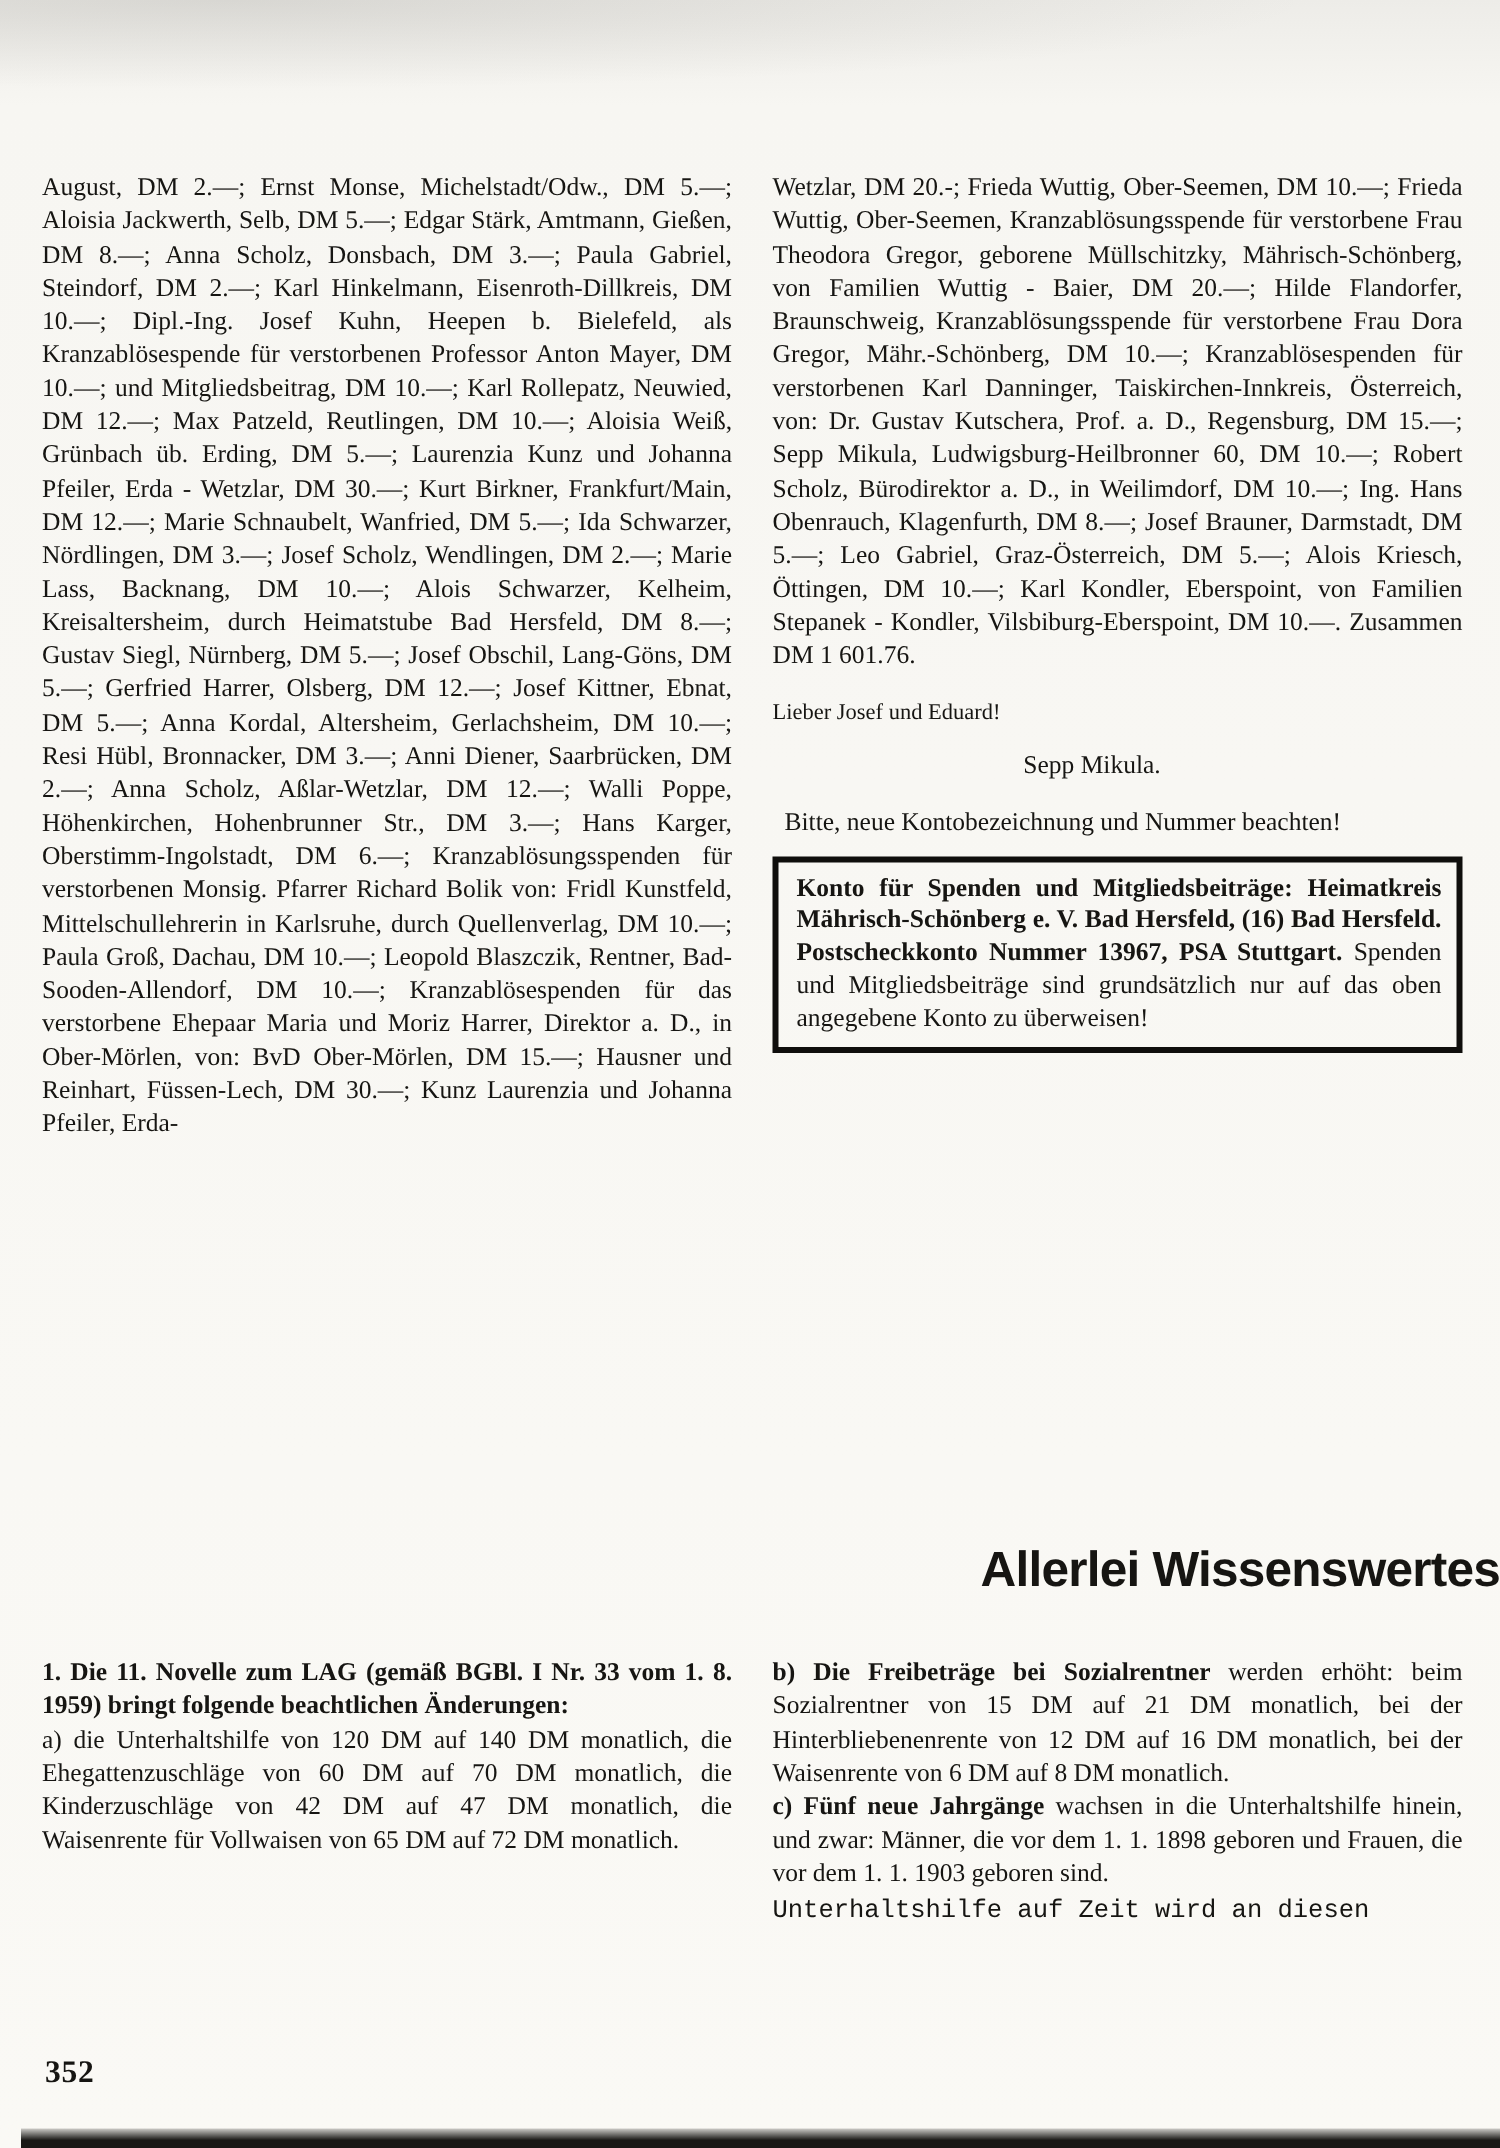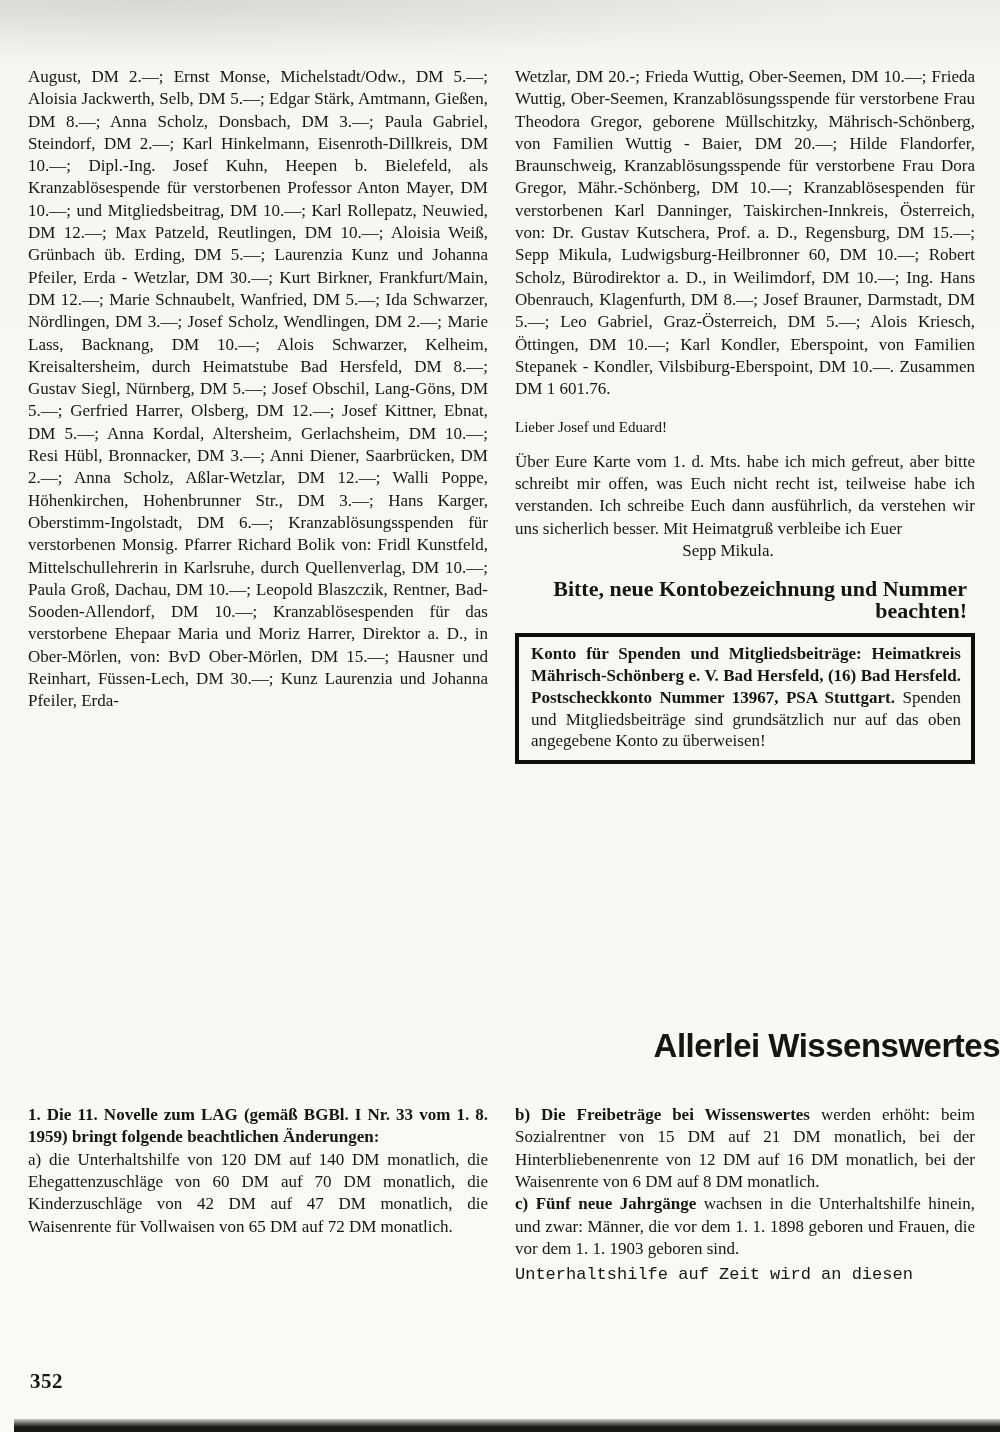--- a/index.html
+++ b/index.html
@@ -12,21 +12,21 @@
   .page {
     position: relative;
     width: 1000px; height: 1432px;
     background: linear-gradient(180deg, #edecE8 0%, #f7f6f2 70px, #faf9f5 100%);
     color: #161512;
     overflow: hidden;
   }
   .top-section {
     display: flex;
     gap: 27px;
-    padding: 66px 25px 0 28px;
+    padding: 114px 25px 0 28px;
     height: 1008px;
     overflow: hidden;
   }
   .col { flex: 0 0 460px; width: 460px; }
   p { margin: 0; }
   .body-text {
     font-size: 17px;
     line-height: 22.3px;
     text-align: justify;
     hyphens: auto;
@@ -37,25 +37,24 @@
     line-height: 22.3px;
     margin: 16px 0 12px 0;
   }
   .signature-line {
     font-size: 17px;
     line-height: 22.3px;
     text-align: center;
     padding-right: 34px;
   }
   .konto-lead {
-    font-size: 22px;
+    font-size: 17px;
     line-height: 21.5px;
-    text-align: right;
+    text-align: left;
     margin: 16px 8px 12px 8px;
-    font-weight: bold;
   }
   .konto-box {
     border: 4px solid #0f0e0c;
     padding: 6px 10px 8px 12px;
     margin-top: 2px;
   }
   .konto-box .body-text { line-height: 21.8px; }
   .bold { font-weight: 700; }
   .section-title {
     font-family: "Liberation Sans", "DejaVu Sans", sans-serif;
@@ -106,41 +105,40 @@
 
   <div class="top-section">
     <div class="col">
       <p class="body-text">August, DM 2.—; Ernst Monse, Michelstadt/Odw., DM 5.—; Aloisia Jackwerth, Selb, DM 5.—; Edgar Stärk, Amtmann, Gießen, DM 8.—; Anna Scholz, Donsbach, DM 3.—; Paula Gabriel, Steindorf, DM 2.—; Karl Hinkelmann, Eisenroth-Dillkreis, DM 10.—; Dipl.-Ing. Josef Kuhn, Heepen b. Bielefeld, als Kranzablösespende für verstorbenen Professor Anton Mayer, DM 10.—; und Mitgliedsbeitrag, DM 10.—; Karl Rollepatz, Neuwied, DM 12.—; Max Patzeld, Reutlingen, DM 10.—; Aloisia Weiß, Grünbach üb. Erding, DM 5.—; Laurenzia Kunz und Johanna Pfeiler, Erda - Wetzlar, DM 30.—; Kurt Birkner, Frankfurt/Main, DM 12.—; Marie Schnaubelt, Wanfried, DM 5.—; Ida Schwarzer, Nördlingen, DM 3.—; Josef Scholz, Wendlingen, DM 2.—; Marie Lass, Backnang, DM 10.—; Alois Schwarzer, Kelheim, Kreisaltersheim, durch Heimatstube Bad Hersfeld, DM 8.—; Gustav Siegl, Nürnberg, DM 5.—; Josef Obschil, Lang-Göns, DM 5.—; Gerfried Harrer, Olsberg, DM 12.—; Josef Kittner, Ebnat, DM 5.—; Anna Kordal, Altersheim, Gerlachsheim, DM 10.—; Resi Hübl, Bronnacker, DM 3.—; Anni Diener, Saarbrücken, DM 2.—; Anna Scholz, Aßlar-Wetzlar, DM 12.—; Walli Poppe, Höhenkirchen, Hohenbrunner Str., DM 3.—; Hans Karger, Oberstimm-Ingolstadt, DM 6.—; Kranzablösungsspenden für verstorbenen Monsig. Pfarrer Richard Bolik von: Fridl Kunstfeld, Mittelschullehrerin in Karlsruhe, durch Quellenverlag, DM 10.—; Paula Groß, Dachau, DM 10.—; Leopold Blaszczik, Rentner, Bad-Sooden-Allendorf, DM 10.—; Kranzablösespenden für das verstorbene Ehepaar Maria und Moriz Harrer, Direktor a. D., in Ober-Mörlen, von: BvD Ober-Mörlen, DM 15.—; Hausner und Reinhart, Füssen-Lech, DM 30.—; Kunz Laurenzia und Johanna Pfeiler, Erda-</p>
     </div>
 
     <div class="col">
       <p class="body-text">Wetzlar, DM 20.-; Frieda Wuttig, Ober-Seemen, DM 10.—; Frieda Wuttig, Ober-Seemen, Kranzablösungsspende für verstorbene Frau Theodora Gregor, geborene Müllschitzky, Mährisch-Schönberg, von Familien Wuttig - Baier, DM 20.—; Hilde Flandorfer, Braunschweig, Kranzablösungsspende für verstorbene Frau Dora Gregor, Mähr.-Schönberg, DM 10.—; Kranzablösespenden für verstorbenen Karl Danninger, Taiskirchen-Innkreis, Österreich, von: Dr. Gustav Kutschera, Prof. a. D., Regensburg, DM 15.—; Sepp Mikula, Ludwigsburg-Heilbronner 60, DM 10.—; Robert Scholz, Bürodirektor a. D., in Weilimdorf, DM 10.—; Ing. Hans Obenrauch, Klagenfurth, DM 8.—; Josef Brauner, Darmstadt, DM 5.—; Leo Gabriel, Graz-Österreich, DM 5.—; Alois Kriesch, Öttingen, DM 10.—; Karl Kondler, Eberspoint, von Familien Stepanek - Kondler, Vilsbiburg-Eberspoint, DM 10.—. Zusammen DM 1 601.76.</p>
 
       <p class="salutation">Lieber Josef und Eduard!</p>
-      <p class="body-text">Über Eure Karte vom 1. d. Mts. habe ich mich gefreut, aber bitte schreibt mir offen, was Euch nicht recht ist, teilweise habe ich verstanden. Ich schreibe Euch dann ausführlich, da verstehen wir uns sicherlich besser. Mit Heimatgruß verbleibe ich Euer</p>
       <p class="signature-line">Sepp Mikula.</p>
 
       <p class="konto-lead">Bitte, neue Kontobezeichnung und Nummer beachten!</p>
 
       <div class="konto-box">
         <p class="body-text"><span class="bold">Konto für Spenden und Mitgliedsbeiträge: Heimatkreis Mährisch-Schönberg e. V. Bad Hersfeld, (16) Bad Hersfeld. Postscheckkonto Nummer 13967, PSA Stuttgart. </span><span>Spenden und Mitgliedsbeiträge sind grundsätzlich nur auf das oben angegebene Konto zu überweisen!</span></p>
       </div>
     </div>
   </div>
 
   <h1 class="section-title">Allerlei Wissenswertes</h1>
 
   <div class="bottom-section">
     <div class="col">
       <p class="lag-heading">1. Die 11. Novelle zum LAG (gemäß BGBl. I Nr. 33 vom 1. 8. 1959) bringt folgende beachtlichen Änderungen:</p>
       <p class="body-text">a) die Unterhaltshilfe von 120 DM auf 140 DM monatlich, die Ehegattenzuschläge von 60 DM auf 70 DM monatlich, die Kinderzuschläge von 42 DM auf 47 DM monatlich, die Waisenrente für Vollwaisen von 65 DM auf 72 DM monatlich.</p>
     </div>
 
     <div class="col">
-      <p class="body-text"><span class="bold">b) Die Freibeträge bei Wissenswertes </span><span>werden erhöht: beim Sozialrentner von 15 DM auf 21 DM monatlich, bei der Hinterbliebenenrente von 12 DM auf 16 DM monatlich, bei der Waisenrente von 6 DM auf 8 DM monatlich.</span></p>
+      <p class="body-text"><span class="bold">b) Die Freibeträge bei Sozialrentner </span><span>werden erhöht: beim Sozialrentner von 15 DM auf 21 DM monatlich, bei der Hinterbliebenenrente von 12 DM auf 16 DM monatlich, bei der Waisenrente von 6 DM auf 8 DM monatlich.</span></p>
       <p class="body-text"><span class="bold">c) Fünf neue Jahrgänge </span><span>wachsen in die Unterhaltshilfe hinein, und zwar: Männer, die vor dem 1. 1. 1898 geboren und Frauen, die vor dem 1. 1. 1903 geboren sind.</span></p>
       <p class="body-text" style="margin-top:4px;font-family:Liberation Mono, monospace;">Unterhaltshilfe auf Zeit wird an diesen</p>
     </div>
   </div>
 
   <div class="page-number">352</div>
 
   <div class="scan-edge-bottom"></div>
 </div>
 

